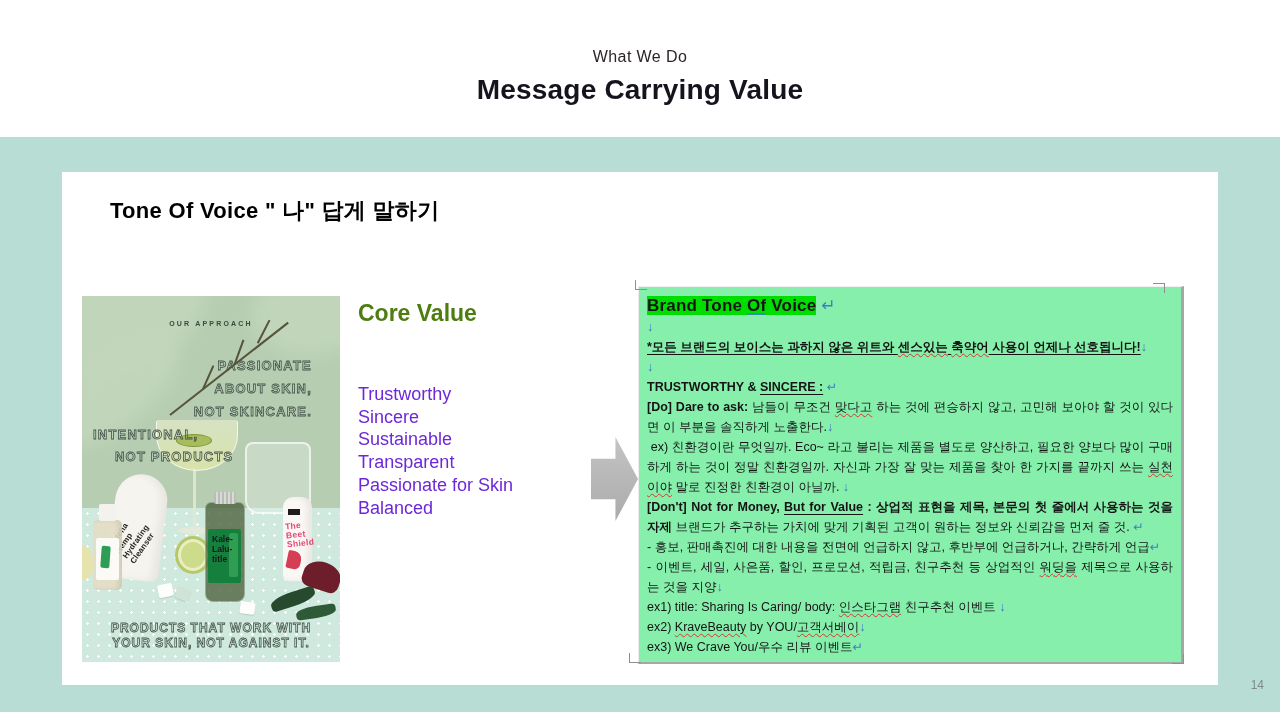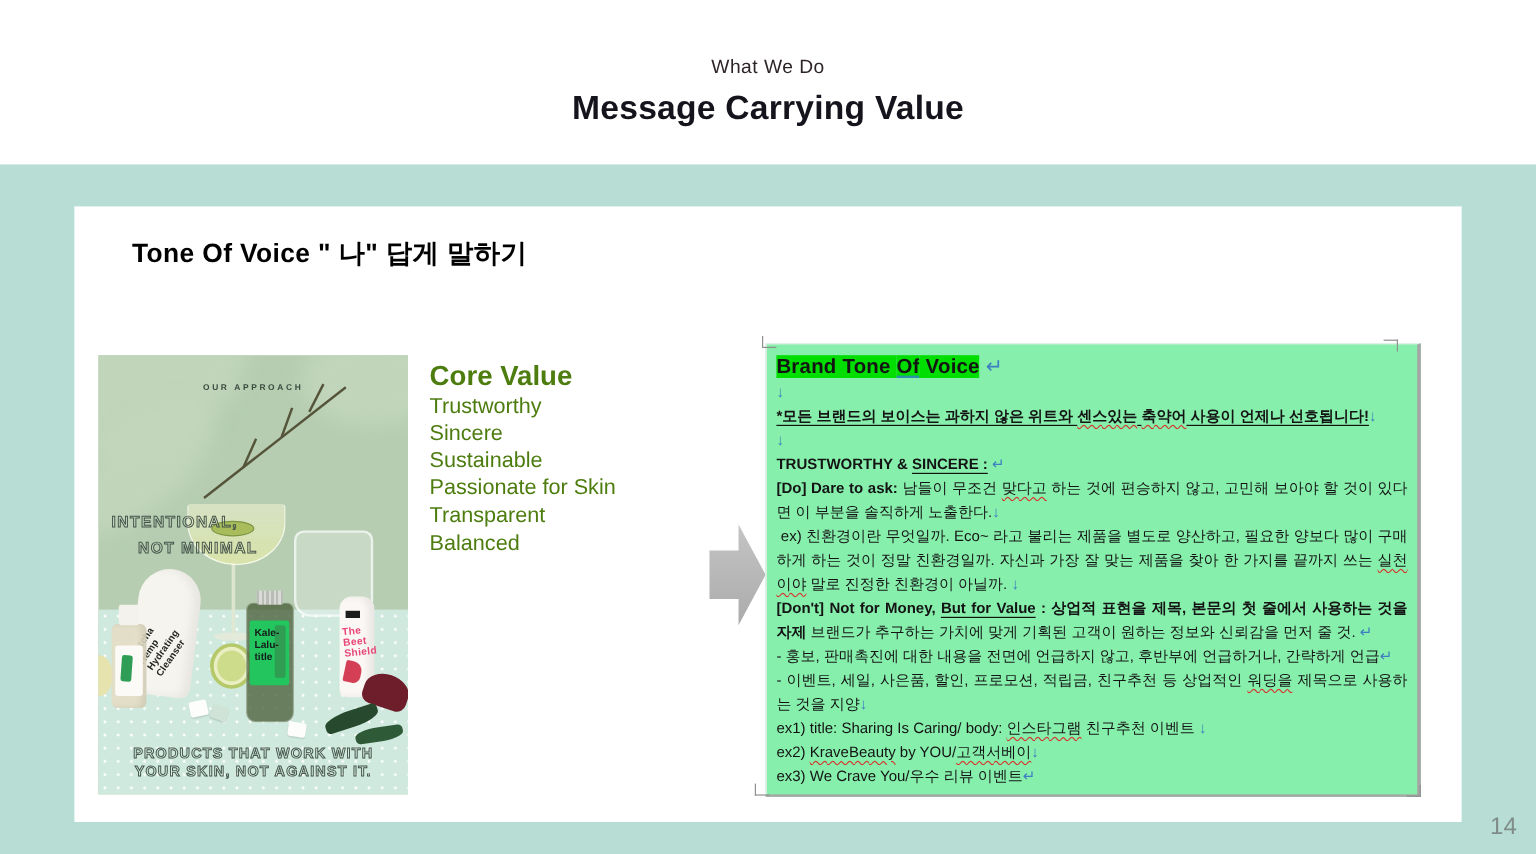--- a/index.html
+++ b/index.html
@@ -15,21 +15,21 @@
   
   .mint{position:absolute;left:0;top:137px;width:1280px;height:575px;background:#b7ddd4;}
 
   
   .card{position:absolute;left:62px;top:172px;width:1156px;height:513px;background:#ffffff;}
   .card-title{position:absolute;left:48px;top:24px;font-size:22px;font-weight:700;color:#000;letter-spacing:.3px;}
 
   
   .core{position:absolute;left:296px;top:128px;width:230px;}
   .core-heading{font-size:23px;font-weight:700;color:#4d7c0f;}
-  .core-list{font-size:18px;line-height:22.7px;color:#4d7c0f;}
+  .core-list{margin-top:56px;font-size:18px;line-height:22.7px;color:#6d28d9;}
 
   
   .arrow{position:absolute;left:529px;top:265px;width:47px;height:84px;
          background:linear-gradient(180deg,#c4c4c4,#ababab);
          clip-path:polygon(0 26%,52% 26%,52% 0,100% 50%,52% 100%,52% 74%,0 74%);}
 
   
   .doc{position:absolute;left:576px;top:114px;width:546px;height:378px;background:#86efac;
        border-left:1px solid #ececec;border-top:1px solid #f0f0f0;
        border-right:3px solid #a6a6a6;border-bottom:2px solid #a6a6a6;box-sizing:border-box;}
@@ -94,21 +94,21 @@
               font-size:8px;line-height:9px;font-weight:700;color:#23251f;letter-spacing:.2px;}
   .smallbottle{position:absolute;left:11px;top:224px;width:29px;height:70px;background:rgba(227,221,196,.9);
                border-radius:5px;box-shadow:inset -4px 0 5px rgba(0,0,0,.08);}
   .smallbottle .cap{position:absolute;left:6px;top:-16px;width:17px;height:17px;background:#f4f2ec;border-radius:2px;}
   .smallbottle .lbl{position:absolute;left:3px;top:18px;width:23px;height:42px;background:#fbfaf6;border-radius:2px;}
   .smallbottle .blob{position:absolute;left:8px;top:26px;width:9px;height:22px;background:#2e9e57;border-radius:2px;transform:rotate(4deg);}
   .kale{position:absolute;left:123px;top:206px;width:38px;height:98px;background:rgba(74,96,58,.78);
         border:1px solid rgba(255,255,255,.35);border-radius:6px 6px 8px 8px;}
   .kale .cap{position:absolute;left:8px;top:-11px;width:22px;height:12px;background:#cfd2cd;
              background-image:repeating-linear-gradient(90deg,#b9bcb7 0 2px,#d8dbd6 2px 4px);border-radius:2px;}
-  .kale .lbl{position:absolute;left:2px;top:14px;width:33px;height:54px;background:#22c55e;border-radius:2px;}
+  .kale .lbl{position:absolute;left:2px;top:26px;width:33px;height:54px;background:#15803d;border-radius:2px;}
   .kale .blob{position:absolute;right:3px;top:4px;width:9px;height:44px;background:#2f9e53;border-radius:2px;}
   .kale-label{position:absolute;left:4px;top:5px;font-size:8.5px;line-height:10px;font-weight:700;color:#17191b;}
   .beet{position:absolute;left:201px;top:201px;width:29px;height:84px;background:#faf7f4;
         border-radius:10px 10px 6px 6px;box-shadow:inset -5px 0 6px rgba(0,0,0,.07);}
   .beet .logo{position:absolute;left:5px;top:12px;width:12px;height:6px;background:#1c1c1c;}
   .beet-label{position:absolute;left:3px;top:24px;font-size:8.5px;line-height:9px;font-weight:700;
               color:#e8457a;transform:rotate(-6deg);letter-spacing:.3px;}
   .beet .swatch{position:absolute;left:4px;top:54px;width:14px;height:18px;background:#d53f56;
                 border-radius:2px 8px 6px 2px;transform:rotate(12deg);}
   .beetslice{position:absolute;left:221px;top:266px;width:38px;height:28px;background:#6e1e2b;
@@ -118,21 +118,21 @@
   .leaf.l2{left:214px;top:310px;width:40px;height:12px;transform:rotate(-8deg);background:#2f5a37;}
   .chip{position:absolute;background:#fdfdfb;border-radius:2px;box-shadow:0 1px 1px rgba(0,0,0,.12);}
   .chip.c1{left:76px;top:288px;width:15px;height:13px;transform:rotate(-12deg);}
   .chip.c2{left:94px;top:292px;width:14px;height:12px;transform:rotate(20deg);background:#cfe3d6;}
   .chip.c3{left:158px;top:306px;width:15px;height:12px;transform:rotate(8deg);}
   .halflime{position:absolute;left:93px;top:240px;width:30px;height:32px;background:#cddc8a;
             border:3px solid #b5c96a;border-radius:50%;box-shadow:inset 0 0 0 3px #e9efc2;}
   .lemondisc{position:absolute;left:-10px;top:250px;width:22px;height:34px;background:#e7e3ae;border-radius:50%;}
 
   
-  .page-num{position:absolute;right:16px;top:678px;font-size:20px;color:#7f8c88;}
+  .page-num{position:absolute;right:16px;top:678px;font-size:12px;color:#7f8c88;}
 </style>
 </head>
 <body>
 
 <div class="slide">
 
   <div class="top-band">
     <div class="eyebrow">What We Do</div>
     <div class="main-title">Message Carrying Value</div>
   </div>
@@ -196,38 +196,43 @@
         <div class="swatch"></div>
       </div>
       <div class="beetslice"></div>
       <div class="leaf l1"></div>
       <div class="leaf l2"></div>
       <div class="chip c1"></div>
       <div class="chip c2"></div>
       <div class="chip c3"></div>
 
       <div class="approach">OUR APPROACH</div>
+      <div class="headline outline-text">
+          <div>PASSIONATE</div>
+          <div>ABOUT SKIN,</div>
+          <div>NOT SKINCARE.</div>
+        </div>
       <div class="intentional outline-text">
           <div>INTENTIONAL,</div>
-          <div>NOT MINIMAL</div>
+          <div>NOT PRODUCTS</div>
         </div>
       <div class="tagline outline-text">
           <div>PRODUCTS THAT WORK WITH</div>
           <div>YOUR SKIN, NOT AGAINST IT.</div>
         </div>
     </div>
 
     <div class="core">
       <div class="core-heading">Core Value</div>
       <div class="core-list">
           <div>Trustworthy</div>
           <div>Sincere</div>
           <div>Sustainable</div>
+          <div>Transparent</div>
           <div>Passionate for Skin</div>
-          <div>Transparent</div>
           <div>Balanced</div>
         </div>
     </div>
 
     <div class="arrow"></div>
 
     <div class="doc">
       <div class="corner tl"></div>
       <div class="corner tr"></div>
       <div class="corner br"></div>

